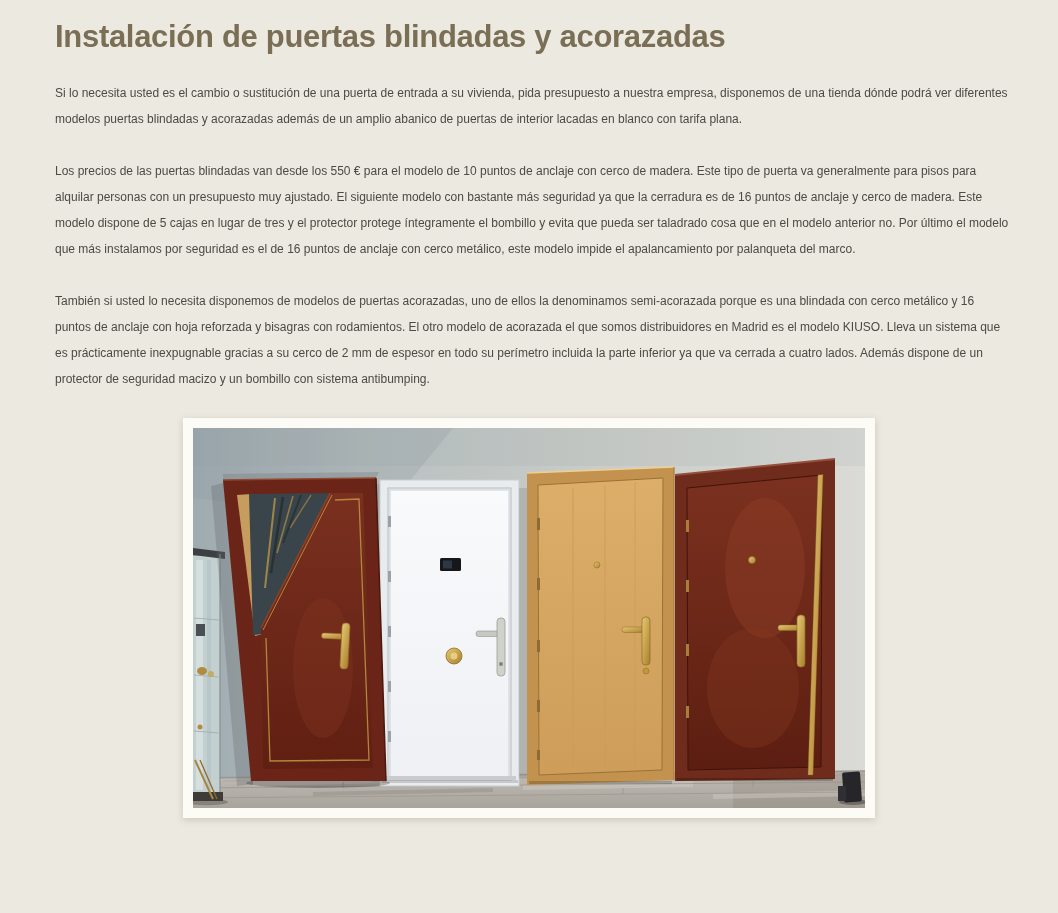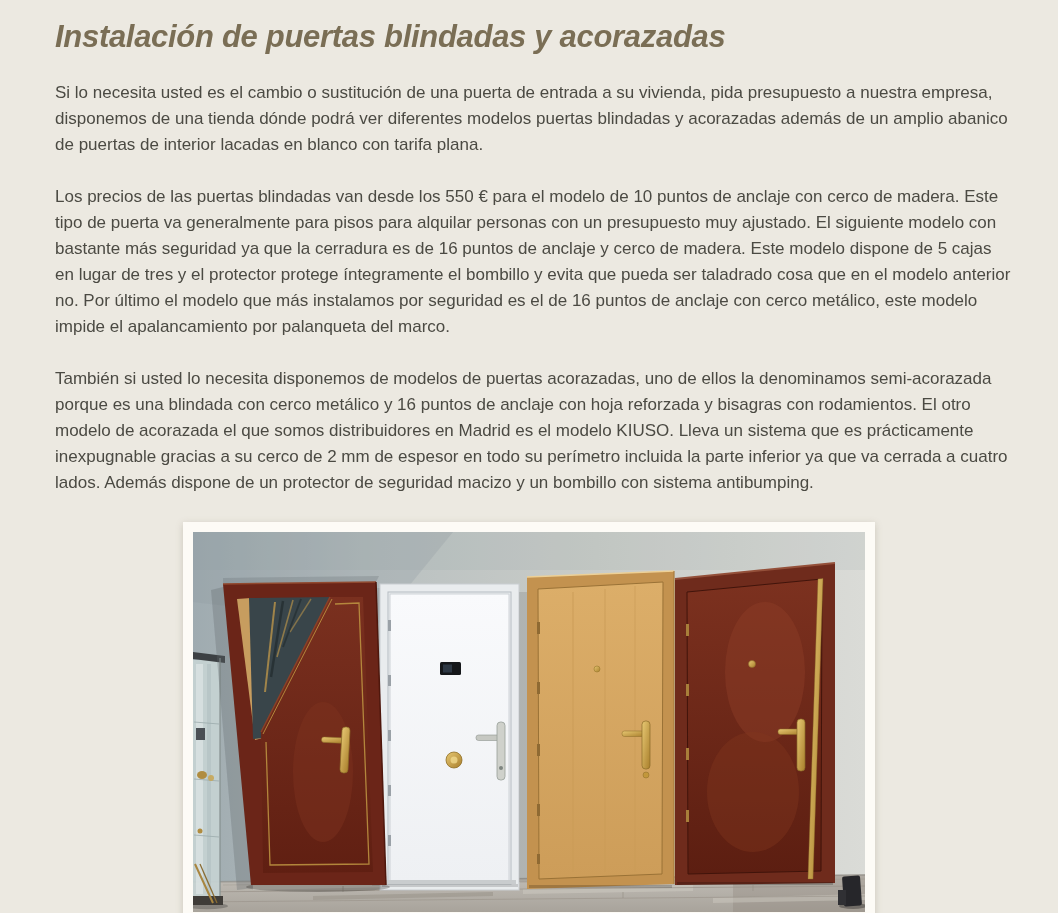--- a/index.html
+++ b/index.html
@@ -13,30 +13,29 @@
     min-height: 913px;
     background: #ece9e1;
     box-sizing: border-box;
     overflow: hidden;
   }
   .content {
     padding: 16px 46px 0 55px;
     box-sizing: border-box;
   }
   h1.page-title {
-    font-style: italic;
     font-weight: bold;
     font-size: 31px;
     line-height: 1.1;
     color: #7a6e55;
     letter-spacing: -0.3px;
     margin: 4px 0 26px 0;
   }
   p.body-par {
-    font-size: 17px;
+    font-size: 12px;
     line-height: 26px;
     color: #4b4a43;
     max-width: 958px;
     margin: 0 0 26px 0;
   }
   .photo-wrap {
     width: 100%;
     display: flex;
     justify-content: center;
     margin-top: 4px;

